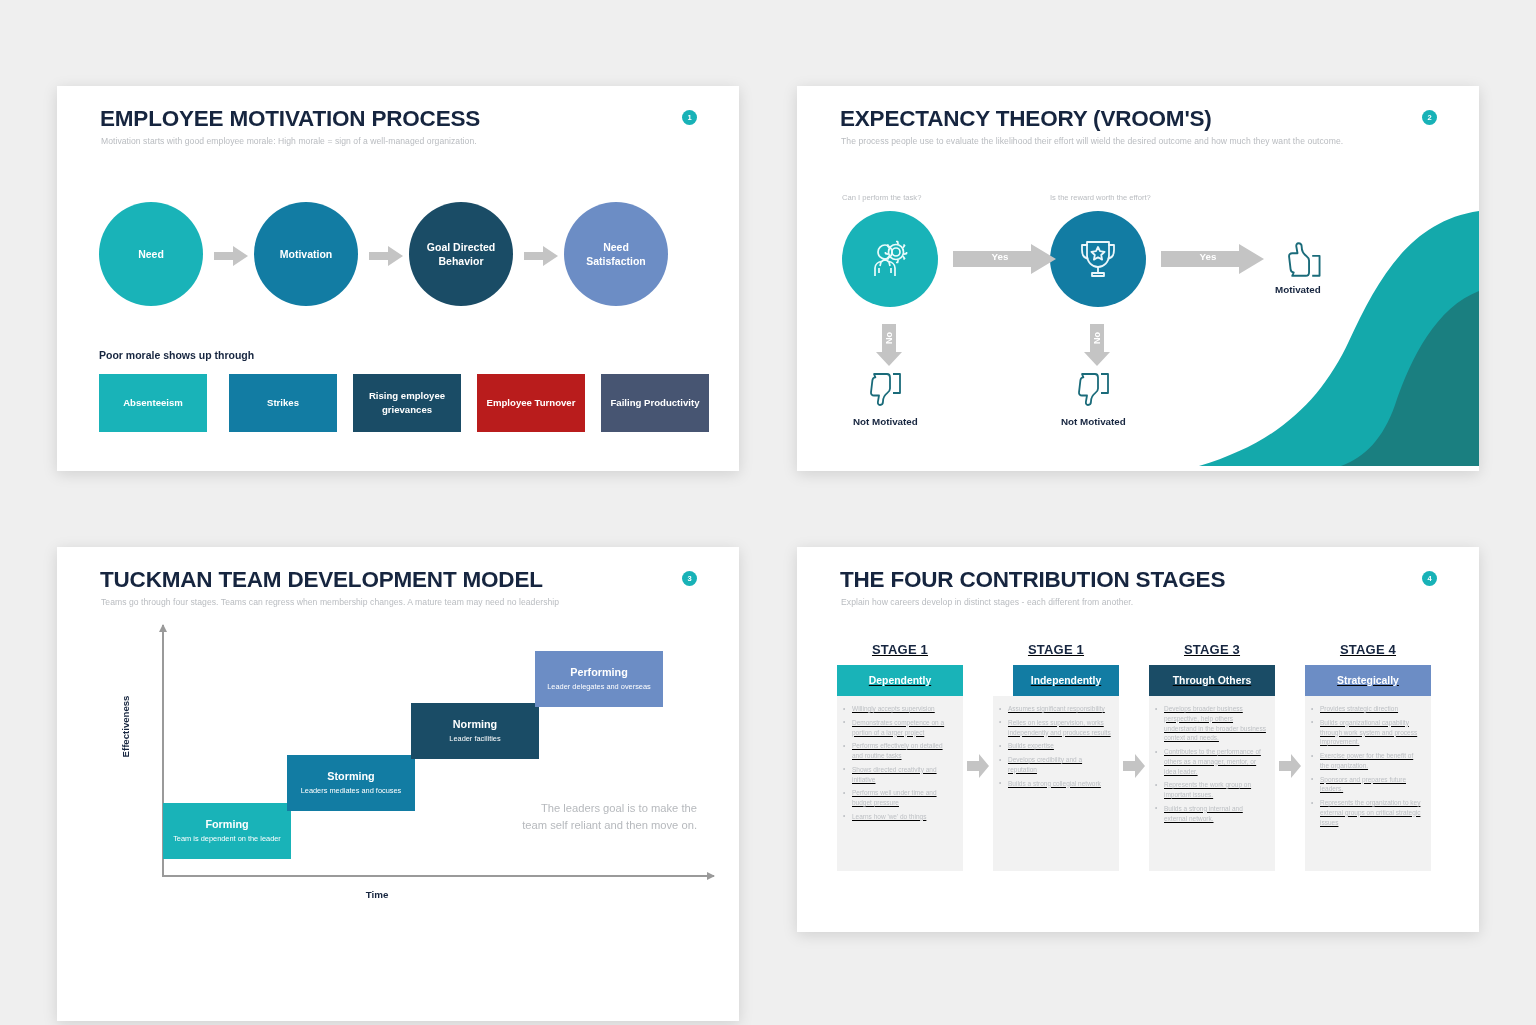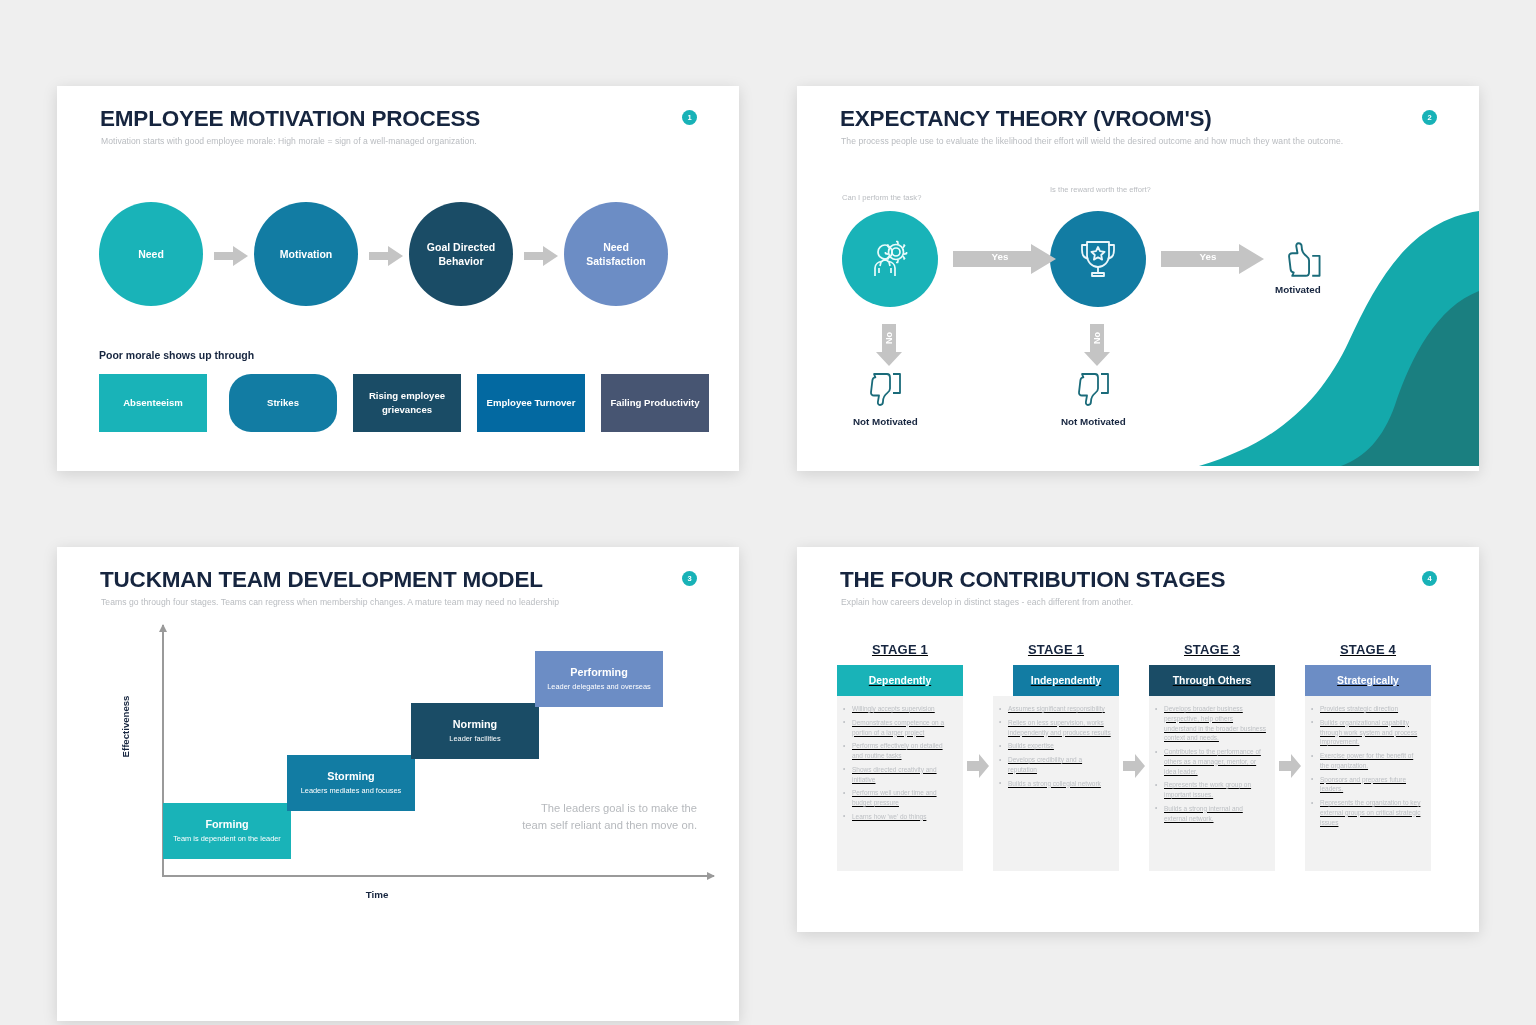--- a/index.html
+++ b/index.html
@@ -59,33 +59,33 @@
     position: absolute; left: 42px; top: 263px;
     font-size: 10.5px; font-weight: bold; color: #16253f; text-align: right;
   }
   .box-row { position: absolute; left: 42px; top: 288px; width: 600px; height: 60px; }
   .mbox {
     position: absolute; top: 0; width: 108px; height: 58px;
     display: flex; align-items: center; justify-content: center; text-align: center;
     color: #fff; font-size: 9.6px; font-weight: bold; line-height: 1.45; padding: 0 5px;
   }
   .mbox.m0 { left: 0px;   background: #19b3b8; }
-  .mbox.m1 { left: 130px; background: #127ca3; border-radius: 22px; }
+  .mbox.m1 { left: 130px; background: #127ca3; }
   .mbox.m2 { left: 254px; background: #1a4c66; }
-  .mbox.m3 { left: 378px; background: #0369a1; }
+  .mbox.m3 { left: 378px; background: #b91c1c; }
   .mbox.m4 { left: 502px; background: #475572; }
 
   
   .wave { position: absolute; right: 0; bottom: 0; width: 300px; height: 260px; }
   .ex-wrap { position: absolute; left: 0; top: 0; width: 682px; height: 385px; }
   .ex-q {
     position: absolute; font-size: 7.6px; color: #b9bcc0; white-space: nowrap;
   }
   .ex-q.q0 { left: 45px;  top: 107px; }
-  .ex-q.q1 { left: 253px; top: 99px; }
+  .ex-q.q1 { left: 253px; top: 107px; }
   .ex-circ {
     position: absolute; top: 125px; width: 96px; height: 96px; border-radius: 50%;
     display: flex; align-items: center; justify-content: center;
   }
   .ex-circ.e0 { left: 45px;  background: #19b3b8; }
   .ex-circ.e1 { left: 253px; background: #127ca3; }
   .yes-arr { position: absolute; top: 158px; width: 103px; height: 30px; }
   .yes-arr.y0 { left: 156px; } .yes-arr.y1 { left: 364px; }
   .yes-lbl {
     position: absolute; top: 165px; width: 90px; text-align: center;

